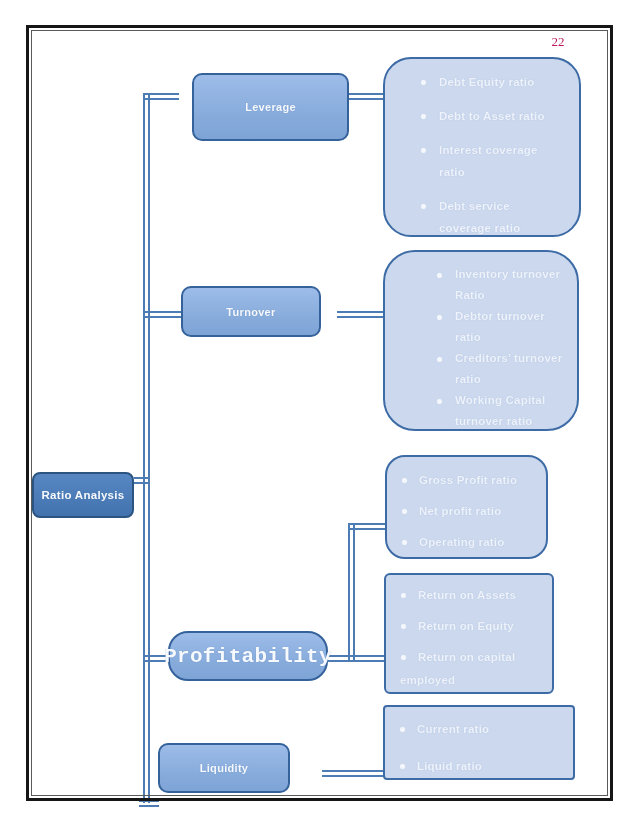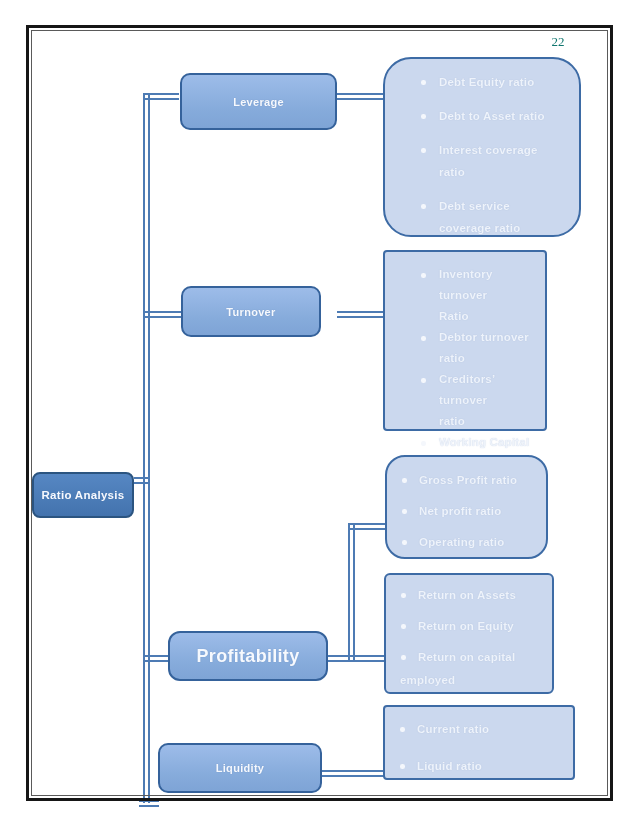--- a/index.html
+++ b/index.html
@@ -6,71 +6,71 @@
   .canvas{position:relative;width:638px;height:826px;background:#ffffff;overflow:hidden;
           font-family:"Liberation Sans",sans-serif;}
 
   
   .page-border{position:absolute;left:26px;top:25px;width:587px;height:776px;
                border:3px solid #161616;box-sizing:border-box;pointer-events:none;z-index:5;}
   .page-border-inner{position:absolute;left:2px;top:2px;right:2px;bottom:2px;
                      border:1px solid #5a5a5a;}
 
   .page-number{position:absolute;left:545px;top:34px;width:26px;text-align:center;
-               font-family:"Liberation Serif",serif;font-size:13px;color:#0f766e;z-index:6;}
+               font-family:"Liberation Serif",serif;font-size:13px;color:#be185d;z-index:6;}
 
   
   .conn{position:absolute;box-sizing:border-box;z-index:1;}
   .conn.h{height:7px;border-top:2px solid #4d7bb4;border-bottom:2px solid #4d7bb4;}
   .conn.v{width:7px;border-left:2px solid #4d7bb4;border-right:2px solid #4d7bb4;}
 
   
   .node{position:absolute;box-sizing:border-box;z-index:2;
         background:linear-gradient(180deg,#9dbce9 0%,#86abdb 65%,#7ea4d6 100%);
         border:2px solid #35629b;border-radius:10px;
         display:flex;align-items:center;justify-content:center;
         color:#f6f9fe;font-weight:bold;font-size:11px;letter-spacing:.3px;
         text-shadow:0 0 1px rgba(90,120,170,.55);}
-  .node.big{font-size:18px;border-radius:12px;}
+  .node.big{font-size:21px;border-radius:20px;font-family:Liberation Mono, monospace;}
   .node.root{background:linear-gradient(180deg,#5687c3 0%,#4373ae 100%);
              border-color:#2b5480;font-size:11.5px;line-height:15px;text-align:center;
              border-radius:8px;}
 
   
   .detail{position:absolute;box-sizing:border-box;z-index:2;
           background:#cbd8ee;border:2px solid #3d6ba5;}
   .detail ul{list-style:none;margin:0;padding:0;}
   .detail li{position:relative;color:#eef3fb;font-weight:bold;font-size:11.5px;
              line-height:22px;white-space:pre-line;letter-spacing:.2px;
              text-shadow:0 0 1px rgba(150,170,205,.6);}
   .indent-wide  li{padding-left:54px;}
   .indent-wide  .dot{left:36px;}
   .indent-narrow li{padding-left:32px;}
   .indent-narrow .dot{left:15px;}
   .dot{position:absolute;top:9px;width:4.5px;height:4.5px;border-radius:50%;background:#f4f7fc;}
 
   #box-leverage {left:383px;top:57px;width:198px;height:180px;border-radius:28px;padding:12px 8px 0 0;}
   #box-leverage li{margin-bottom:12px;}
-  #box-turnover {left:383px;top:250px;width:164px;height:181px;border-radius:4px;padding:12px 6px 0 0;}
+  #box-turnover {left:383px;top:250px;width:196px;height:181px;border-radius:32px;padding:12px 6px 0 16px;}
   #box-turnover li{margin-bottom:0;line-height:21px;}
   #box-margin   {left:385px;top:455px;width:163px;height:104px;border-radius:20px;padding:12px 6px 0 0;}
   #box-margin li{margin-bottom:9px;}
   #box-return   {left:384px;top:573px;width:170px;height:121px;border-radius:6px;padding:9px 6px 0 0;}
   #box-return li{margin-bottom:9px;}
   #box-liquid   {left:383px;top:705px;width:192px;height:75px;border-radius:4px;padding:11px 6px 0 0;}
   #box-liquid li{margin-bottom:15px;}
 
   .overflow-word{position:absolute;left:14px;top:94px;color:#eef3fb;font-weight:bold;
                  font-size:11.5px;line-height:22px;letter-spacing:.2px;
                  text-shadow:0 0 1px rgba(150,170,205,.6);}
 
-  #node-leverage      {left:180px;top:73px;width:157px;height:57px;}
+  #node-leverage      {left:192px;top:73px;width:157px;height:68px;}
   #node-turnover      {left:181px;top:286px;width:140px;height:51px;}
   #node-profitability {left:168px;top:631px;width:160px;height:50px;}
-  #node-liquidity     {left:158px;top:743px;width:164px;height:50px;text-align:center;}
+  #node-liquidity     {left:158px;top:743px;width:132px;height:50px;text-align:center;}
   #node-root          {left:32px;top:472px;width:102px;height:46px;}
 
   
   #c-trunk      {left:143px;top:93px;height:710px;}
   #c-lev-l      {left:143px;top:93px;width:36px;}
   #c-lev-r      {left:335px;top:93px;width:49px;}
   #c-turn-l     {left:143px;top:311px;width:39px;}
   #c-turn-r     {left:337px;top:311px;width:47px;}
   #c-root       {left:134px;top:477px;width:16px;}
   #c-prof-l     {left:143px;top:655px;width:26px;}

